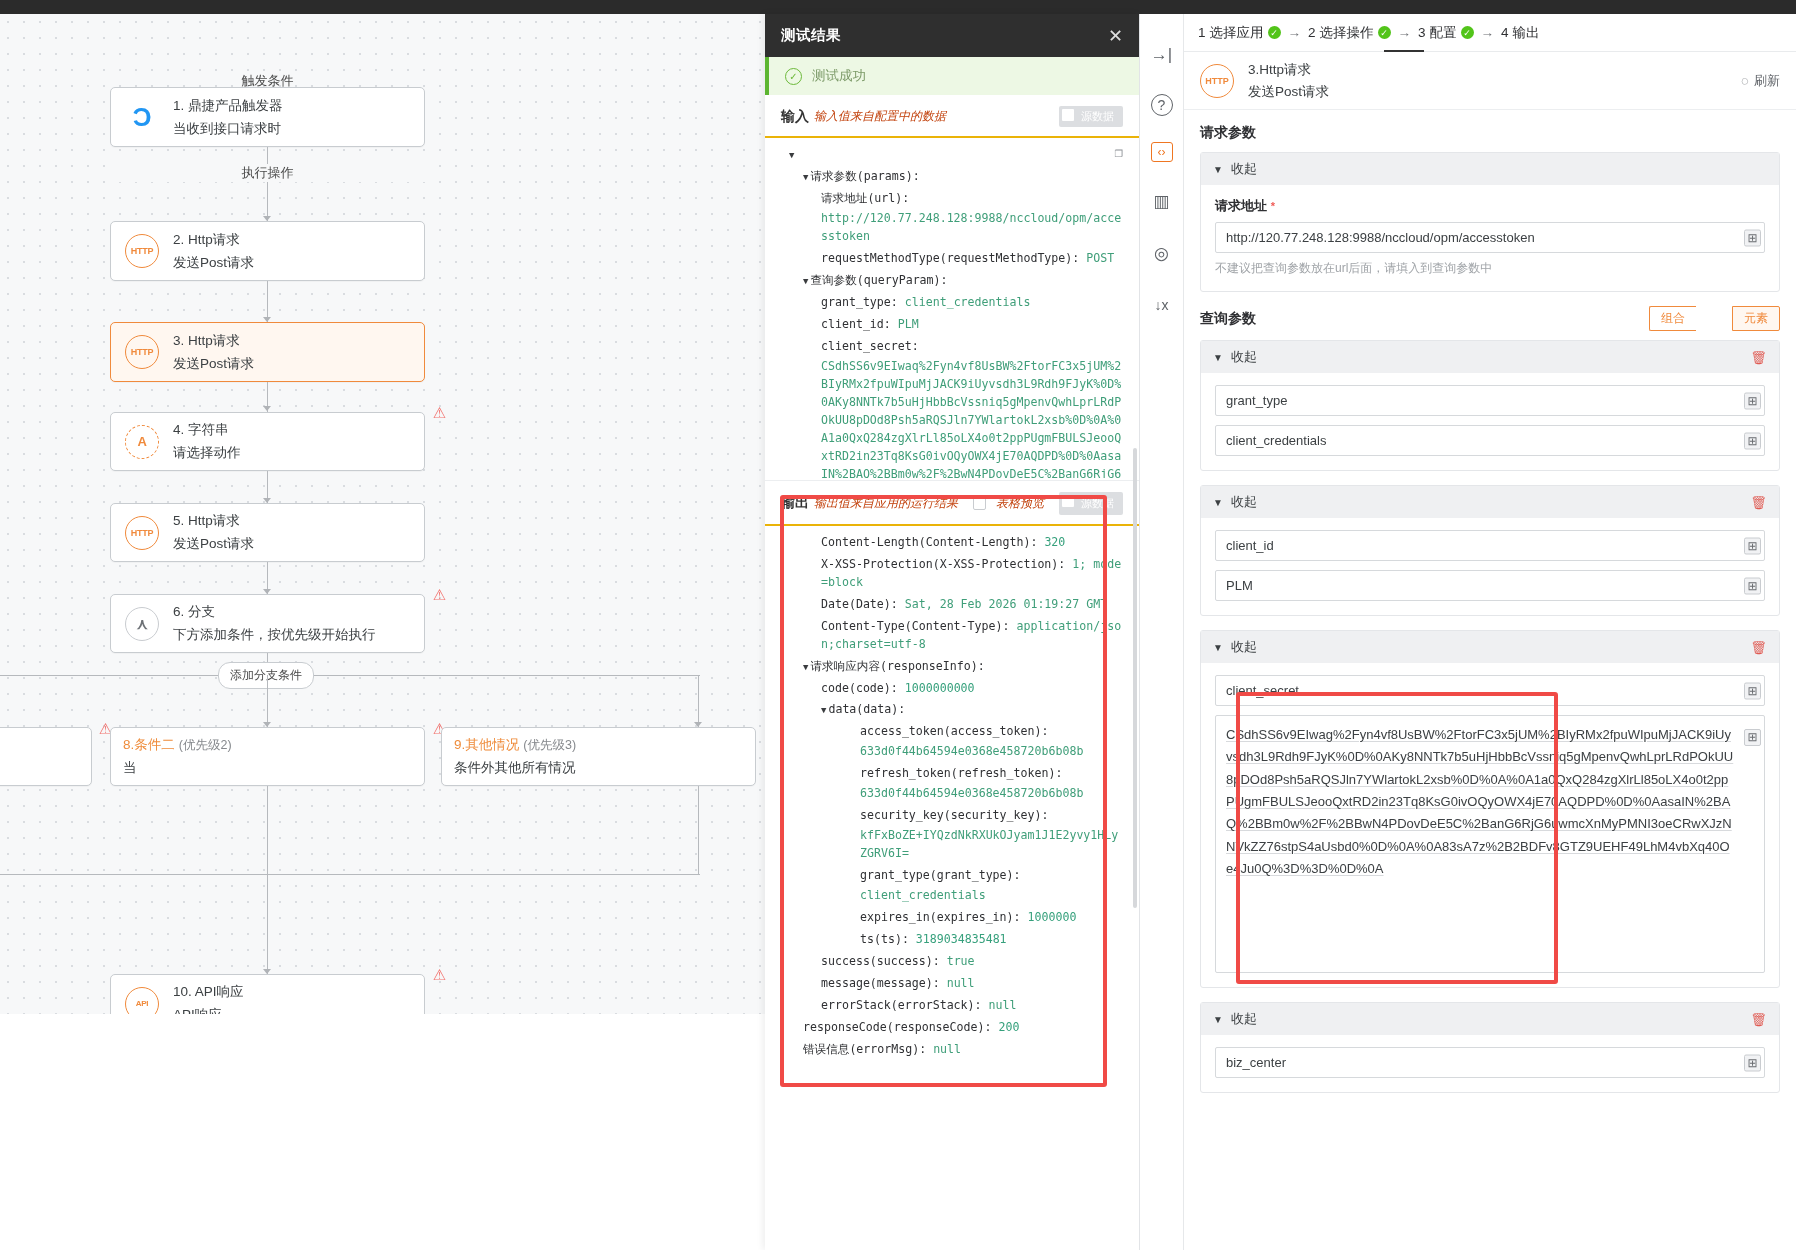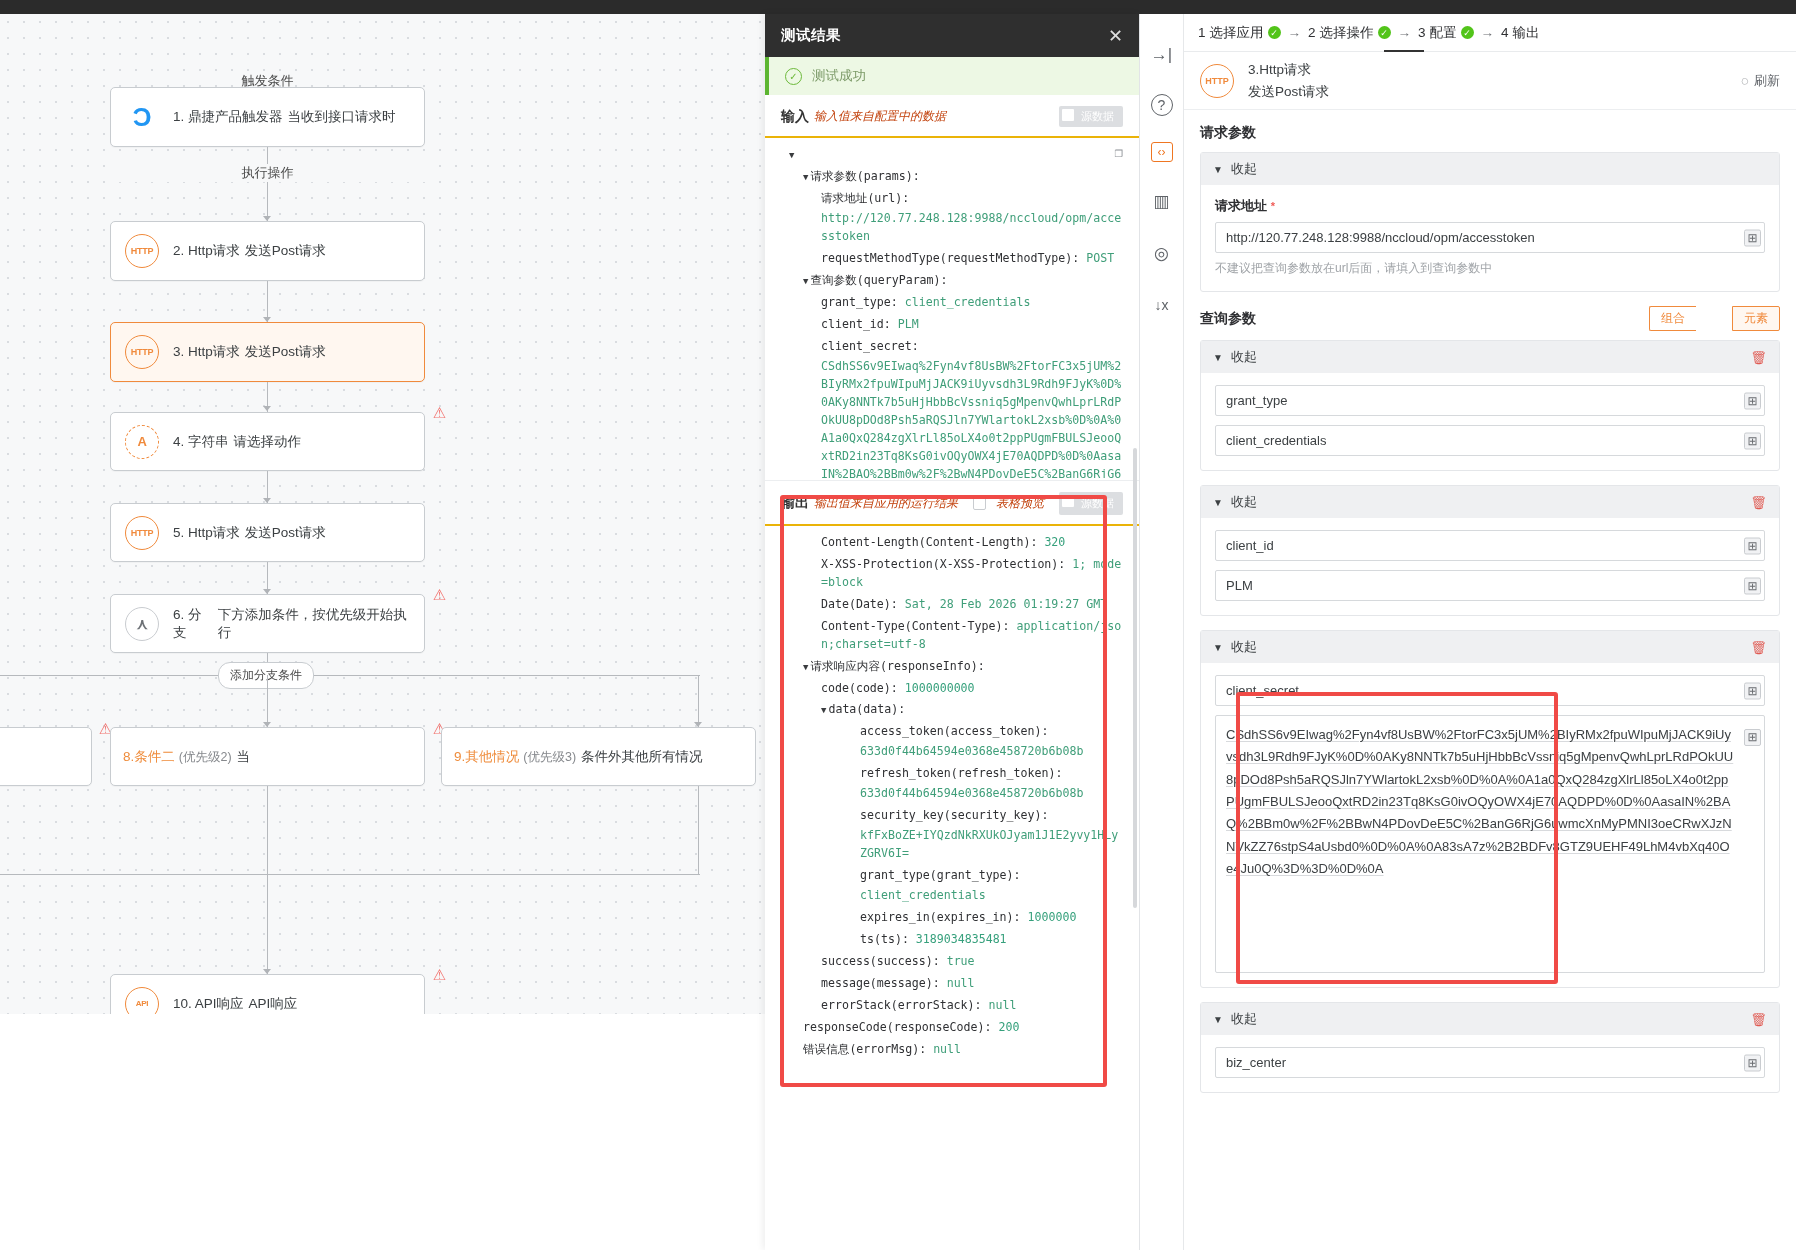--- a/index.html
+++ b/index.html
@@ -50,21 +50,21 @@
     width: 34px; height: 34px; border-radius: 50%;
     flex: 0 0 34px; margin-right: 14px;
     display: flex; align-items: center; justify-content: center;
     font-size: 9px; font-weight: bold; letter-spacing: -0.3px;
   }
   .ic-http { border: 1.3px solid #f08a3c; color: #f08a3c; }
   .ic-str  { border: 1.3px dashed #f08a3c; color: #f08a3c; font-size: 13px; }
   .ic-api  { border: 1.3px solid #f08a3c; color: #f08a3c; font-size: 8px; }
   .ic-branch { border: 1.3px solid #c9ccd0; color: #6d7176; font-size: 15px; }
   .ic-trig { border: none; color: #2196f3; font-size: 26px; line-height: 1; }
-  .node-txt { display: flex; flex-direction: row; justify-content: center; gap: 5px; }
+  .node-txt { display: flex; flex-direction: column; justify-content: center; gap: 5px; }
   .node-t1 { font-size: 13.5px; color: #3c4043; }
   .node-t2 { font-size: 13.5px; color: #3c4043; }
   .cond-t1 { font-size: 13.5px; color: #ef8c3b; }
   .cond-pri { font-size: 12.5px; color: #86898d; margin-left: 4px; }
   .warn-ic {
     position: absolute; width: 15px; height: 14px;
     color: #f2736f; font-size: 15px; line-height: 13px; text-align: center;
   }
   .branch-pill {
     position: absolute; border: 1px solid #c8ccd0; background: #fff;

